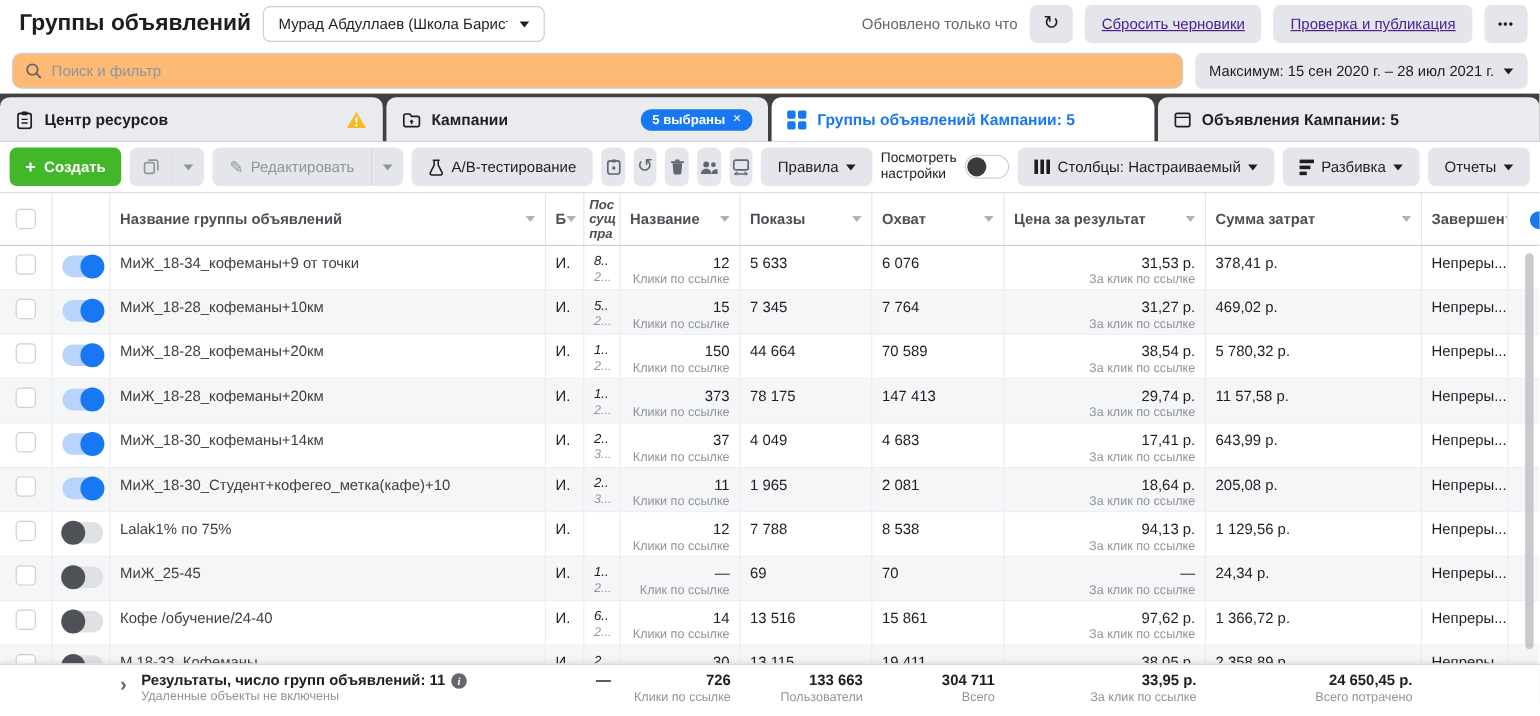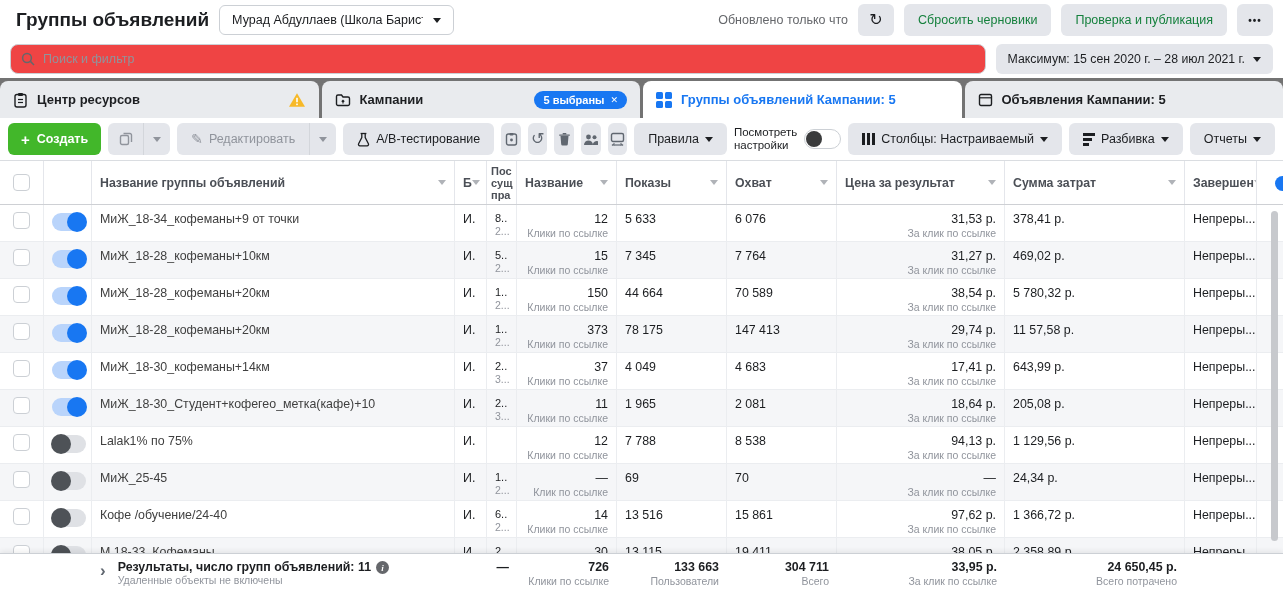--- a/index.html
+++ b/index.html
@@ -9,36 +9,36 @@
   
   .topbar { height:40px; display:flex; align-items:center; padding:0 10px; background:#fff; gap:10px; }
   .page-title { font-size:19px; font-weight:bold; margin-left:6px; white-space:nowrap; }
   .account-btn { display:flex; align-items:center; gap:10px; border:1px solid #ccd0d5; border-radius:6px;
     background:#fff; height:30px; padding:0 12px; font-size:12.5px; color:#1c1e21; width:235px; justify-content:space-between; cursor:pointer;}
   .topbar-right { margin-left:auto; display:flex; align-items:center; gap:10px; }
   .updated-txt { font-size:12.5px; color:#65676b; white-space:nowrap; }
   .gbtn { background:#e4e6eb; border:none; border-radius:6px; height:32px; padding:0 14px;
     font-size:12.5px; font-family:inherit; color:#1c1e21; white-space:nowrap; cursor:pointer;
     display:inline-flex; align-items:center; gap:6px; }
-  .gbtn.disabled { color:#15803d; }
+  .gbtn.disabled { color:#4c1d95;text-decoration:underline; }
   .iconbtn { width:36px; justify-content:center; padding:0; }
   .caret { width:0; height:0; border-left:4px solid transparent; border-right:4px solid transparent; border-top:5px solid currentColor; }
   .refresh-glyph { font-size:16px; color:#1c1e21; line-height:1; }
   .dots { font-size:10px; letter-spacing:1px; color:#1c1e21; font-weight:bold; }
 
   
   .search-row { height:38px; display:flex; align-items:center; gap:10px; padding:0 10px; background:#fff; }
-  .search-box { flex:1; display:flex; align-items:center; gap:8px; height:30px; border:1px solid #ccd0d5; border-radius:8px; padding:0 10px; background:#ef4444; }
+  .search-box { flex:1; display:flex; align-items:center; gap:8px; height:30px; border:1px solid #ccd0d5; border-radius:8px; padding:0 10px; background:#fdba74; }
   .search-box input { border:none; outline:none; flex:1; font-size:12.5px; font-family:inherit; color:#1c1e21; background:transparent; }
   .search-box input::placeholder { color:#90949c; }
   .date-btn { background:#e4e6eb; border-radius:6px; height:30px; display:flex; align-items:center; gap:8px;
     padding:0 12px; font-size:12.3px; white-space:nowrap; cursor:pointer; }
 
   
-  .tabstrip { height:40px; background:#737373; display:flex; gap:3px; align-items:stretch; padding:3px 0 0 0; }
+  .tabstrip { height:40px; background:#404040; display:flex; gap:3px; align-items:stretch; padding:3px 0 0 0; }
   .tab { flex:1; display:flex; align-items:center; gap:9px; padding:0 13px; background:#e9ebee;
     border-radius:8px 8px 0 0; font-size:13px; font-weight:bold; color:#1c1e21; cursor:pointer; min-width:0; }
   .tab.active { background:#fff; color:#1877f2; }
   .tab .spacer { flex:1; }
   .badge { background:#1877f2; color:#fff; font-size:11px; font-weight:bold; border-radius:999px;
     padding:3px 9px; display:inline-flex; align-items:center; gap:6px; white-space:nowrap;margin-left:32px; }
   .badge .x { font-size:9px; }
   .grid-icon { display:grid; grid-template-columns:7px 7px; grid-template-rows:7px 7px; gap:2px; }
   .grid-icon span { background:#1877f2; border-radius:1.5px; }
 
@@ -65,21 +65,21 @@
   .table-wrap { position:relative; background:#fff; }
   .thead { display:flex; height:45px; border-top:1px solid #dadde1; border-bottom:1px solid #ced0d4; background:#fff; position:relative;}
   .thead .th { display:flex; align-items:center; font-size:12.3px; font-weight:bold; color:#4b4f56;
     border-right:1px solid #e4e6eb; padding:0 8px; overflow:hidden; white-space:nowrap; }
   .th .sortc { margin-left:auto; width:0; height:0; border-left:4px solid transparent; border-right:4px solid transparent; border-top:5px solid #b0b3b8; flex:none;}
   .th-edit { font-size:11px !important; line-height:12px; white-space:pre-line !important; align-items:center; padding:0 4px !important;}
   .c-check{width:44px; flex:none; justify-content:center;}
   .c-toggle{width:48px; flex:none;}
   .c-name{width:363px; flex:none;}
   .c-budget{width:32px; flex:none;}
-  .c-edit{width:30px; flex:none;}
+  .c-edit{width:30px; flex:none;font-style:italic;}
   .c-result{width:100px; flex:none;}
   .c-reach{width:110px; flex:none;}
   .c-imp{width:110px; flex:none;}
   .c-cpr{width:168px; flex:none;}
   .c-spent{width:180px; flex:none;}
   .c-ends{width:72px; flex:none;}
   .c-strip{width:26px; flex:none; border-right:none !important;}
   .cb { width:17px; height:17px; border:1px solid #ccd0d5; border-radius:4px; background:#fff; display:inline-block; cursor:pointer;}
   .tbody { height:348px; overflow:hidden; position:relative; }
   .tr { display:flex; height:37px; border-bottom:1px solid #ebedf0; background:#fff; }

